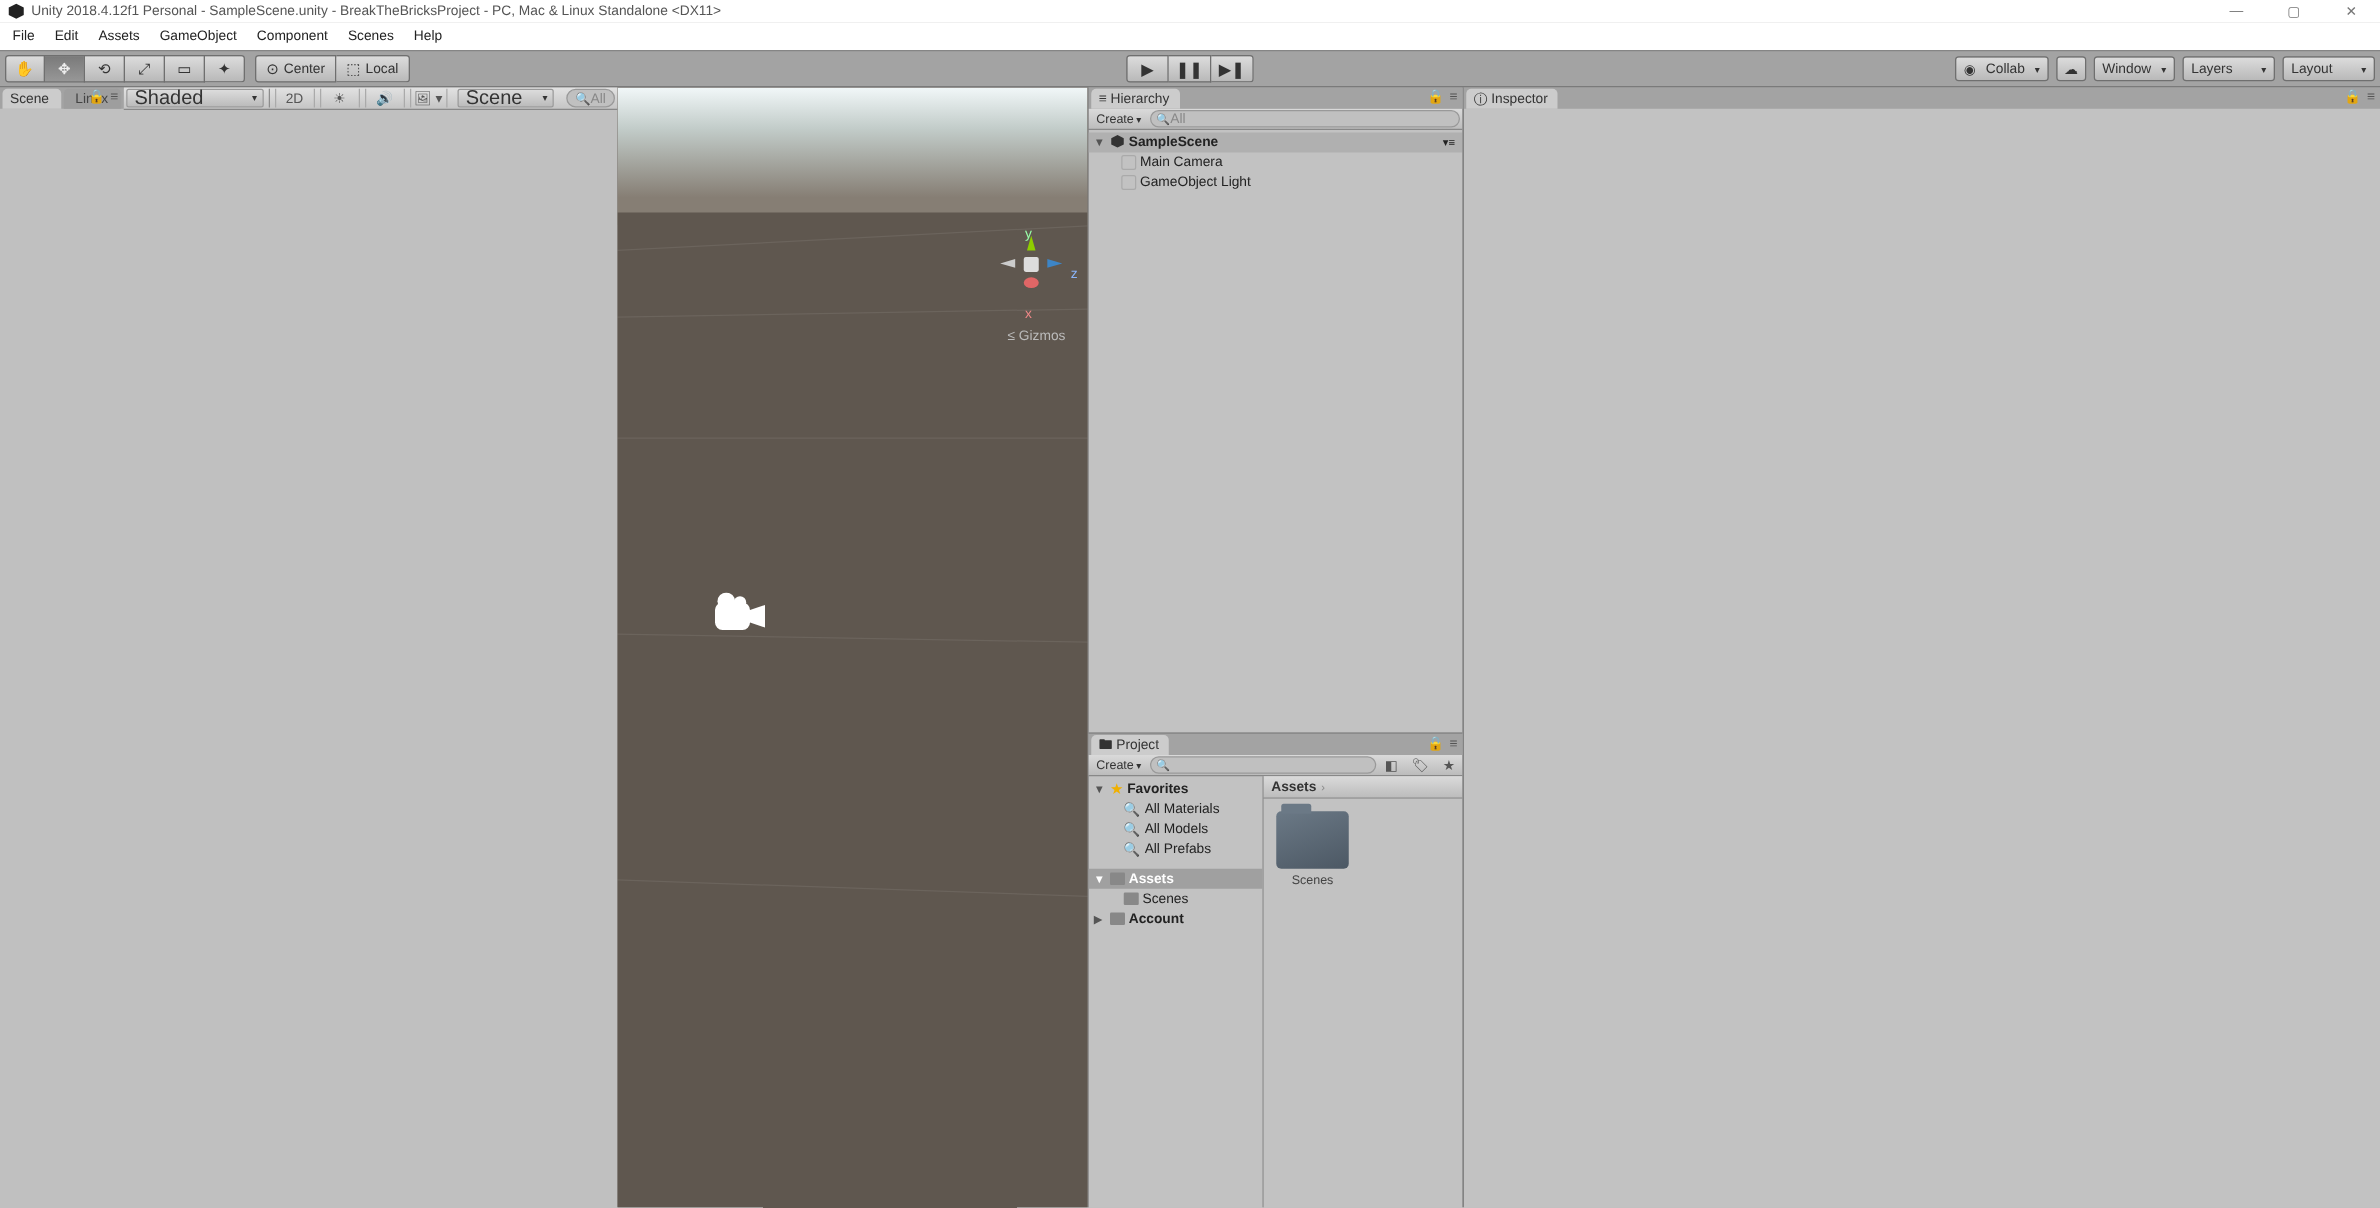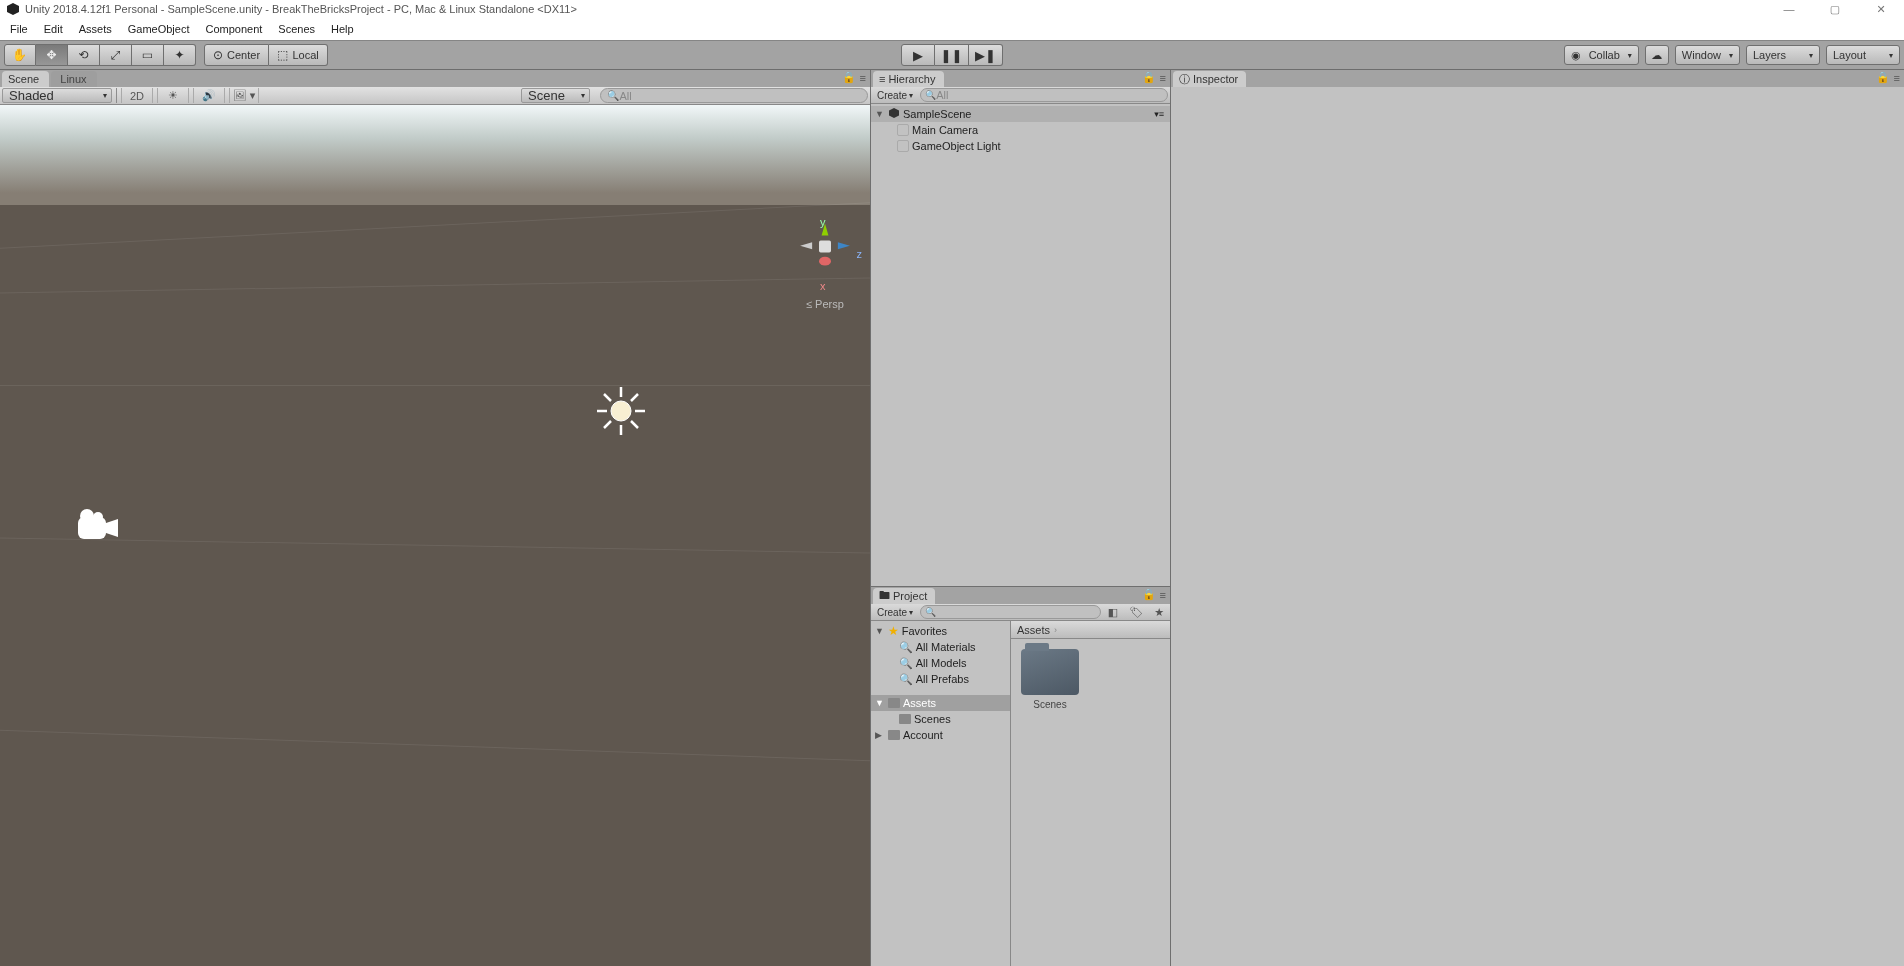--- a/index.html
+++ b/index.html
@@ -19,27 +19,27 @@
 .tool-btn:last-child{border-radius:0 3px 3px 0}
 .play-group{position:absolute;left:50%;transform:translateX(-50%);display:flex}
 .play-btn{width:34px;height:22px;background:linear-gradient(#dcdcdc,#b9b9b9);border:1px solid #6f6f6f;display:flex;justify-content:center;align-items:center;font-size:13px;color:#333}
 .play-btn:not(:first-child){border-left:none}
 .play-btn:first-child{border-radius:3px 0 0 3px}
 .play-btn:last-child{border-radius:0 3px 3px 0}
 .right-tools{margin-left:auto;display:flex;gap:6px;align-items:center}
 .dd{height:20px;border:1px solid #6f6f6f;border-radius:3px;background:linear-gradient(#dcdcdc,#b9b9b9);display:flex;align-items:center;padding:0 6px;color:#333;font-size:11px;gap:8px}
 .dd .arrow{font-size:8px}
 .content{display:flex;height:896px}
-.scene-area{width:870px;position:relative;display:flex;flex-direction:column}
+.scene-area{width:870px;position:relative;display:flex;flex-direction:row}
 .tab-row{height:17px;background:#a3a3a3;display:flex;align-items:flex-end;padding-left:2px;position:relative}
 .tab{height:16px;padding:0 10px 0 6px;border-radius:4px 4px 0 0;display:flex;align-items:center;background:#ccc;color:#333;font-size:11px;margin-right:2px}
 .tab.inactive{background:#9e9e9e;color:#444}
 .tab-icons{position:absolute;right:4px;top:1px;display:flex;gap:4px;align-items:center;font-size:9px;color:#555}
 .scene-toolbar{height:18px;background:linear-gradient(#e2e2e2,#c5c5c5);border-bottom:1px solid #888;display:flex;align-items:center;padding:0 2px;gap:4px}
-.mini-dd{height:15px;padding:0 24px 0 6px;border:1px solid #999;border-radius:2px;font-size:13px;color:#333;background:linear-gradient(#dcdcdc,#bbb);display:flex;align-items:center;position:relative}
+.mini-dd{height:15px;padding:0 24px 0 6px;border:1px solid #999;border-radius:2px;font-size:16px;color:#333;background:linear-gradient(#dcdcdc,#bbb);display:flex;align-items:center;position:relative}
 .mini-dd::after{content:"▾";position:absolute;right:4px;font-size:8px}
 .mini-btn{height:15px;width:32px;display:flex;justify-content:center;align-items:center;color:#555;font-size:11px;border-left:1px solid #aaa;border-right:1px solid #aaa}
 .search-pill{height:15px;flex:1;border:1px solid #999;border-radius:8px;background:#c0c0c0;margin-left:6px;display:flex;align-items:center;padding:0 6px;font-size:10px;color:#888}
 .viewport{flex:1;background:#5f574f;position:relative;overflow:hidden}
 .sky{position:absolute;top:0;left:0;right:0;height:110px;background:linear-gradient(#f1f7f8 0%,#c2ccc9 30%,#867e74 80%)}
 .ground{position:absolute;top:100px;left:0;right:0;bottom:0;background:#5f574f}
 .grid-line{position:absolute;background:rgba(255,255,255,0.08);height:1px}
 .sun-icon{position:absolute;left:595px;top:280px;width:52px;height:52px}
 .cam-icon{position:absolute;left:76px;top:404px;width:44px;height:34px}
 .gizmo{position:absolute;right:10px;top:115px;width:70px;height:90px;color:#aaa;font-size:10px}
@@ -63,21 +63,21 @@
 .folder{display:flex;flex-direction:column;align-items:center;gap:4px}
 .folder-ico{width:58px;height:46px;background:linear-gradient(160deg,#6b7986,#4c5864);border-radius:4px;position:relative}
 .folder-ico::before{content:"";position:absolute;top:-6px;left:4px;width:24px;height:8px;background:#6b7986;border-radius:2px 2px 0 0}
 .inspector-panel{flex:1;background:#c2c2c2;border-left:1px solid #6f6f6f}
 .p-row{height:16px;display:flex;align-items:center;padding-left:4px;font-size:11px;color:#222;gap:3px}
 .p-row.sel{background:#a0a0a0;color:#fff}
 .p-row.sel .bold{color:#fff}
 .star{color:#f0b000;font-size:12px}
 .mag{color:#c0841a;font-size:11px}
 .fold-i{width:12px;height:10px;background:#888;display:inline-block;border-radius:1px}
-.bold{font-weight:normal}
+.bold{font-weight:bold}
 .sep{width:1px;height:15px;background:#8c8c8c}
 .tiny-ico{font-size:11px;color:#555;padding:0 4px}
 .go-icon{width:12px;height:12px;border:1px solid #aaa;border-radius:2px;display:inline-block}
 </style>
 </head>
 <body>
 
 <div class="titlebar">
   <span class="unity-logo">
     <svg viewBox="0 0 14 14" width="14" height="14">
@@ -195,21 +195,21 @@
         <svg viewBox="0 0 70 70" width="70" height="60">
           <polygon points="35,4 39,18 31,18" fill="#8fce00"></polygon>
           <polygon points="64,30 50,26 50,34" fill="#3d85c6"></polygon>
           <polygon points="6,30 20,26 20,34" fill="#ccc"></polygon>
           <ellipse cx="35" cy="48" rx="7" ry="5" fill="#e06666"></ellipse>
           <rect x="28" y="24" width="14" height="14" fill="#ddd" rx="2"></rect>
         </svg>
         <div style="position:absolute;top:-4px;left:30px;color:#9fa">y</div>
         <div style="position:absolute;top:28px;right:-2px;color:#8ab4f8">z</div>
         <div style="position:absolute;top:60px;left:30px;color:#e88">x</div>
-        <div style="position:absolute;top:78px;left:16px;color:#bbb">≤ <span>Persp</span></div>
+        <div style="position:absolute;top:78px;left:16px;color:#bbb">≤ <span>Gizmos</span></div>
       </div>
     </div>
   </div>
 
   <div class="hierarchy-panel">
     <div class="panel-tabbar">
       <div class="panel-tab">≡ <span>Hierarchy</span></div>
       <div class="tab-icons">
           <span>🔒</span>
           <span>≡</span>

